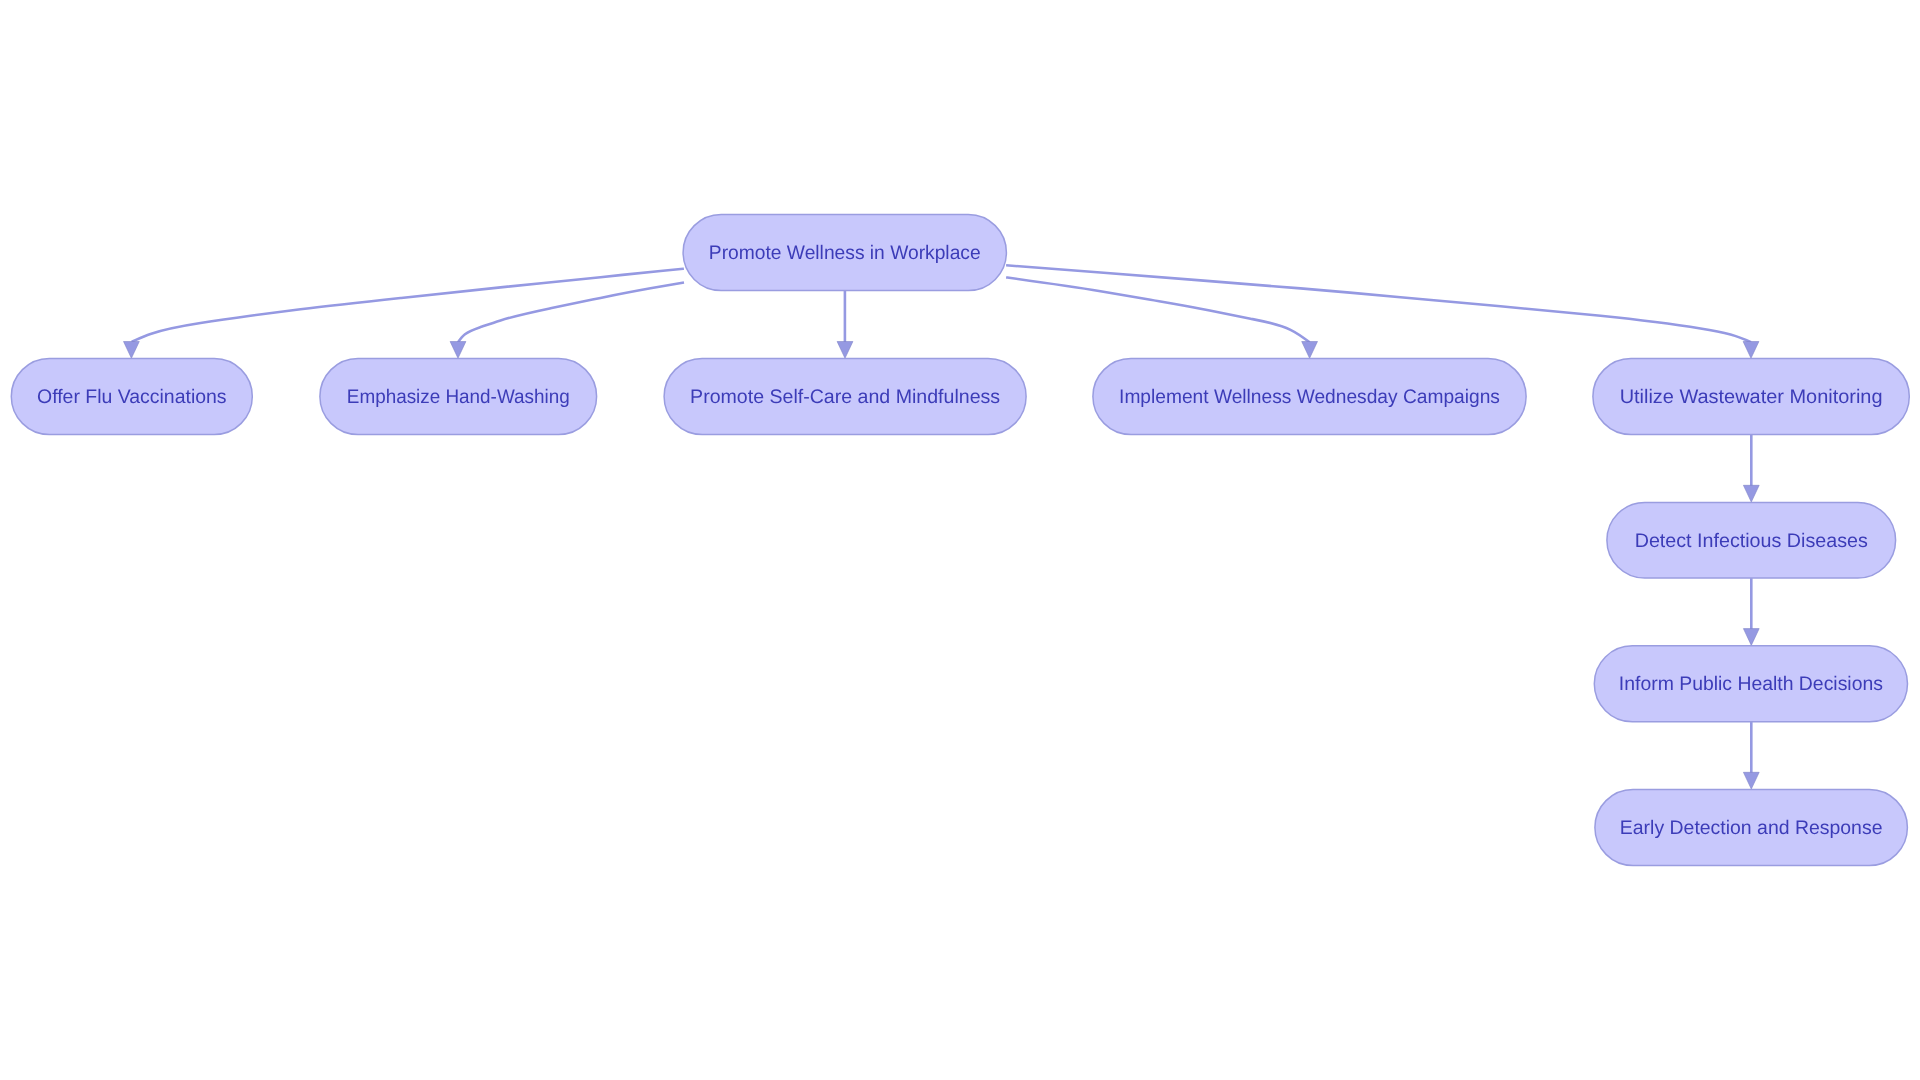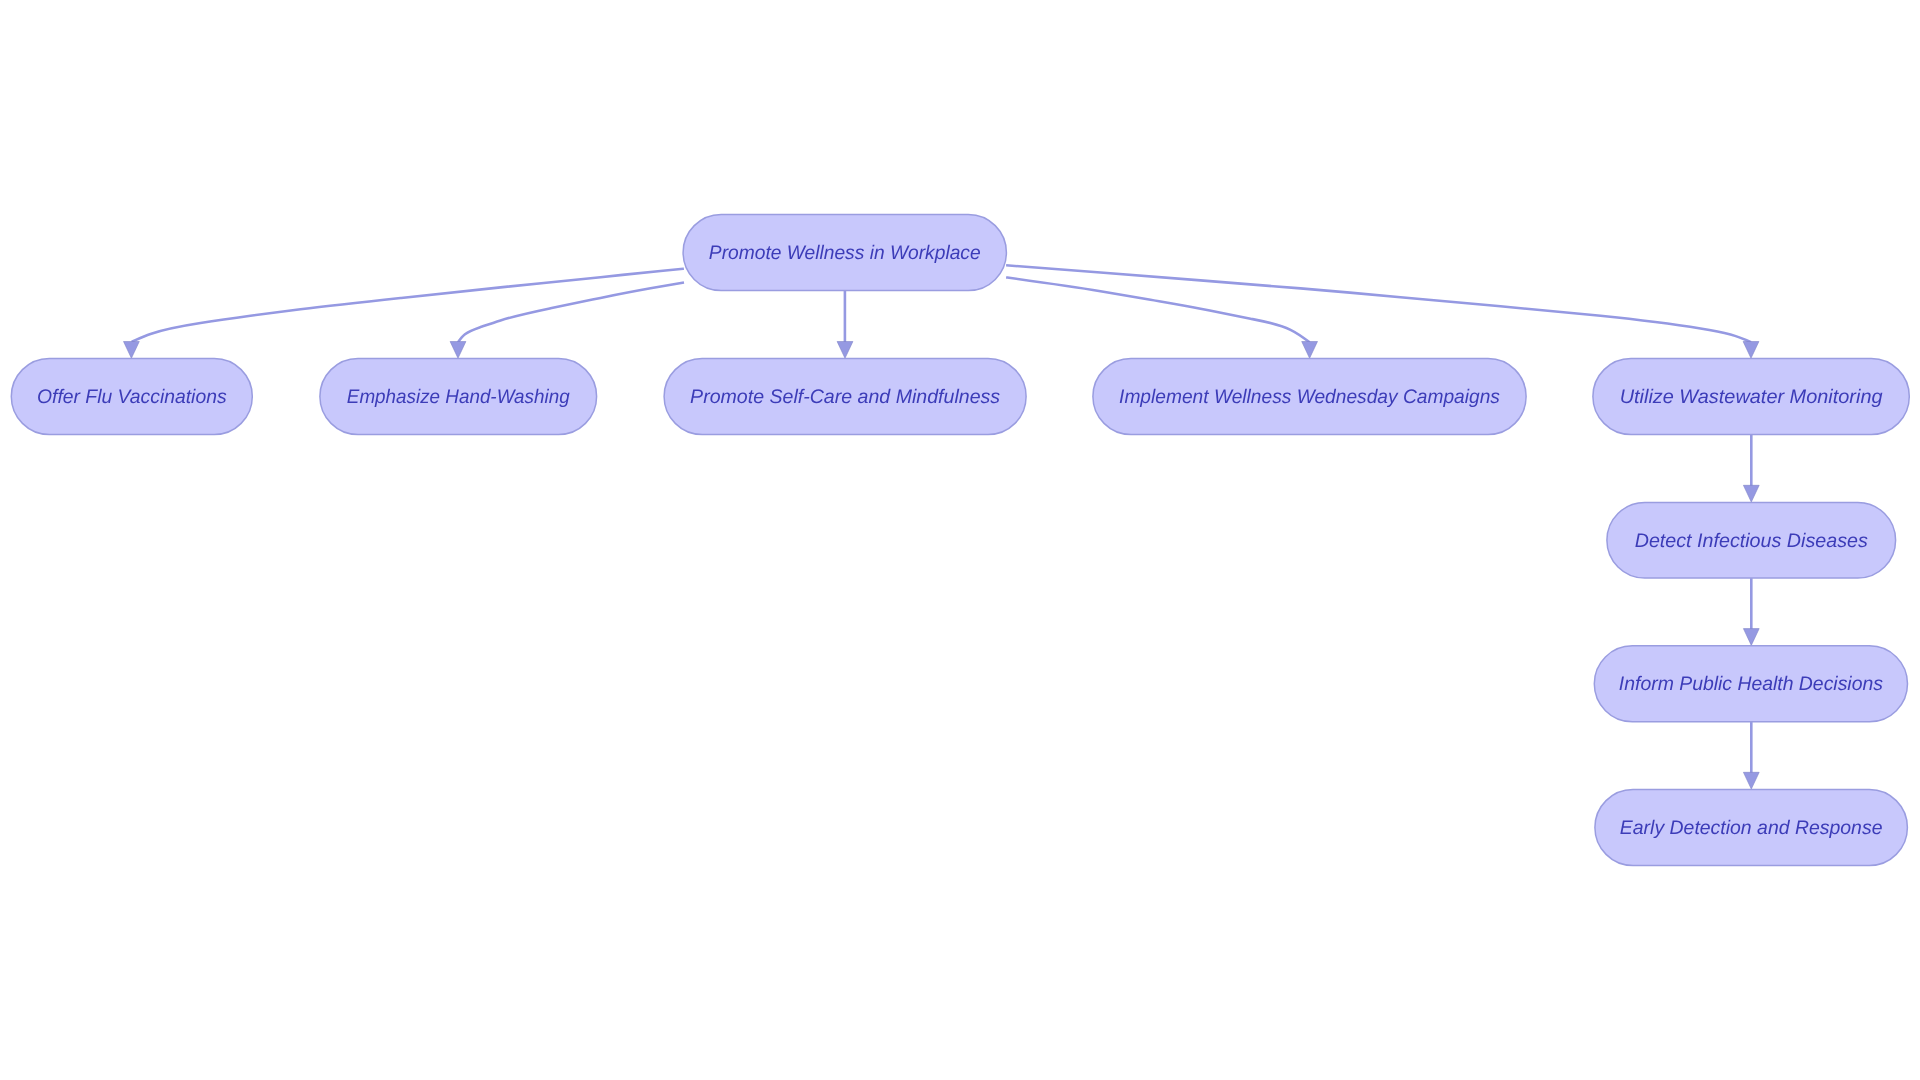--- a/index.html
+++ b/index.html
@@ -12,21 +12,20 @@
     overflow: hidden;
     -webkit-font-smoothing: antialiased;
     text-rendering: geometricPrecision;
   }
   #flowchart-root {
     position: absolute;
     left: 0; top: 0;
     width: 1920px;
     height: 1080px;
     background: #ffffff;
-    font-style: italic;
   }
   svg#flowchart-svg {
     display: block;
     width: 1920px;
     height: 1080px;
   }
   .edge-path {
     fill: none;
     stroke: #9599e2;
     stroke-width: 2.6;

